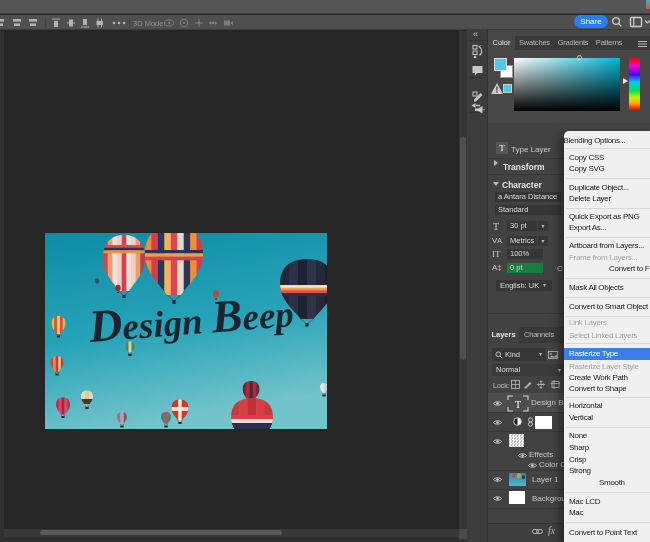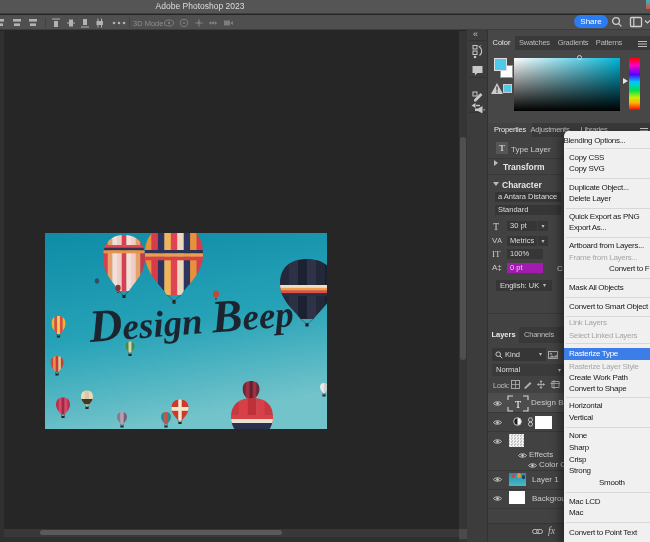--- a/index.html
+++ b/index.html
@@ -5,21 +5,20 @@
 * { margin:0; padding:0; box-sizing:border-box; }
 html,body { width:650px; height:542px; overflow:hidden; }
 body { font-family:"Liberation Sans",sans-serif; position:relative; background:#262626; }
 .a { position:absolute; }
 .t8 { font-size:8px; color:#cccccc; }
 </style>
 </head>
 <body>
 
 <div class="a" style="left:0;top:0;width:650px;height:14px;background:#555555;border-bottom:1px solid #3e3e3e;">
-  <div class="a" style="left:0;top:1px;width:400px;text-align:center;font-size:8.5px;color:#dcdcdc;">Adobe Photoshop 2023</div>
   <div class="a" style="left:646px;top:0;width:4px;height:9px;background:linear-gradient(180deg,#3fb3c6,#d94f3c);"></div>
 </div>
 
 <div class="a" style="left:0;top:15px;width:650px;height:15px;background:#4f4f4f;border-bottom:1px solid #3c3c3c;" id="optbar">
 
   <svg class="a" style="left:0;top:3px;" width="240" height="10" viewBox="0 0 240 10">
     <g stroke="#b2b2b2" stroke-width="1" fill="#b2b2b2">
       <g>
           <rect x="-4" y="1" width="8" height="2.6" fill="#b2b2b2" stroke="none"></rect>
           <rect x="-3" y="5.4" width="6" height="2.6" fill="#b2b2b2" stroke="none"></rect>
@@ -365,26 +364,20 @@
   <div class="a" style="left:15px;top:54px;width:9px;height:9px;background:#4ec9ea;border:1px solid #cccccc;"></div>
 
   <div class="a" style="left:26px;top:27.5px;width:106px;height:53px;background:linear-gradient(to bottom,rgba(0,0,0,0),#000000),linear-gradient(to right,#ffffff,#00b5d6);"></div>
   <div class="a" style="left:89px;top:25px;width:5px;height:5px;border:1px solid #d0d0d0;border-radius:50%;"></div>
 
   <div class="a" style="left:141px;top:28px;width:11px;height:52px;background:linear-gradient(to bottom,#ff0000,#ff00c0 14%,#5000ff 32%,#00c8ff 46%,#00e050 62%,#c8f000 76%,#ffb400 86%,#ff0000);"></div>
   <div class="a" style="left:135px;top:48px;width:0;height:0;border-top:3.5px solid transparent;border-bottom:3.5px solid transparent;border-left:5px solid #e6e6e6;"></div>
 </div>
 
 <div class="a" style="left:488px;top:123px;width:162px;height:203px;background:#424242;">
-  <div class="a" style="left:0;top:0;width:162px;height:14px;background:#393939;">
-    <div class="a" style="left:0;top:0;width:44px;height:14px;background:#424242;color:#e8e8e8;font-size:7.5px;letter-spacing:-0.2px;text-align:center;line-height:14px;">Properties</div>
-    <div class="a" style="left:42px;top:0;width:40px;font-size:7.5px;letter-spacing:-0.2px;color:#bbbbbb;text-align:center;line-height:14px;">Adjustments</div>
-    <div class="a" style="left:92px;top:0;width:28px;font-size:7.5px;letter-spacing:-0.2px;color:#bbbbbb;text-align:center;line-height:14px;">Libraries</div>
-    <div class="a" style="left:152px;top:5px;width:8px;height:1.4px;background:#c0c0c0;box-shadow:0 2.5px #c0c0c0, 0 5px #c0c0c0;"></div>
-  </div>
   <div class="a" style="left:8px;top:19px;width:12px;height:12px;background:#565656;color:#ffffff;font-size:9px;text-align:center;line-height:12px;font-family:'Liberation Serif',serif;">T</div>
   <div class="a t8" style="left:23px;top:22px;">Type Layer</div>
   <div class="a" style="left:0;top:35px;width:162px;border-top:1px solid #383838;"></div>
   <div class="a" style="left:6px;top:37px;width:0;height:0;border-left:4px solid #bbbbbb;border-top:3px solid transparent;border-bottom:3px solid transparent;"></div>
   <div class="a" style="left:15px;top:39px;font-size:8.5px;color:#e4e4e4;font-weight:bold;">Transform</div>
   <div class="a" style="left:0;top:51px;width:162px;border-top:1px solid #383838;"></div>
   <div class="a" style="left:5px;top:59px;width:0;height:0;border-top:4px solid #bbbbbb;border-left:3px solid transparent;border-right:3px solid transparent;"></div>
   <div class="a" style="left:14px;top:57px;font-size:8.5px;color:#e4e4e4;font-weight:bold;">Character</div>
   <div class="a" style="left:7px;top:69px;width:66px;height:10px;background:#363636;color:#dddddd;font-size:7.5px;line-height:10px;padding-left:3px;">a Antara Distance</div>
   <div class="a" style="left:7px;top:82px;width:66px;height:10px;background:#363636;color:#dddddd;font-size:7.5px;line-height:10px;padding-left:3px;">Standard</div>
@@ -394,21 +387,21 @@
   <div class="a" style="left:50px;top:98px;width:10px;height:10px;background:#363636;color:#bbbbbb;font-size:6px;text-align:center;line-height:10px;">▾</div>
 
   <div class="a" style="left:4px;top:113px;font-size:8px;color:#cccccc;">V<span style="font-size:7px;">A</span></div>
   <div class="a" style="left:19px;top:113px;width:30px;height:10px;background:#363636;color:#dddddd;font-size:7.5px;line-height:10px;padding-left:3px;">Metrics</div>
   <div class="a" style="left:50px;top:113px;width:10px;height:10px;background:#363636;color:#bbbbbb;font-size:6px;text-align:center;line-height:10px;">▾</div>
 
   <div class="a" style="left:4px;top:126px;font-size:9px;color:#cccccc;font-family:'Liberation Serif',serif;">IT</div>
   <div class="a" style="left:19px;top:126px;width:36px;height:10px;background:#363636;color:#dddddd;font-size:7.5px;line-height:10px;padding-left:3px;">100%</div>
 
   <div class="a" style="left:4px;top:140px;font-size:8px;color:#cccccc;">A‡</div>
-  <div class="a" style="left:19px;top:140px;width:36px;height:10px;background:#a21caf;color:#dddddd;font-size:7.5px;line-height:10px;padding-left:3px;">0 pt</div>
+  <div class="a" style="left:19px;top:140px;width:36px;height:10px;background:#15803d;color:#dddddd;font-size:7.5px;line-height:10px;padding-left:3px;">0 pt</div>
   <div class="a" style="left:69px;top:141px;font-size:8px;color:#cccccc;">C</div>
   <div class="a" style="left:0;top:190px;width:162px;border-top:1px solid #383838;"></div>
 
   <div class="a" style="left:8px;top:157px;width:56px;height:11px;background:#363636;color:#dddddd;font-size:7.5px;line-height:11px;padding-left:4px;">English: UK</div>
   <div class="a" style="left:55px;top:158px;font-size:6px;color:#bbbbbb;">▾</div>
 </div>
 
 <div class="a" style="left:488px;top:326px;width:162px;height:216px;background:#424242;">
   <div class="a" style="left:0;top:1px;width:162px;height:16px;background:#393939;">
     <div class="a" style="left:0;top:0;width:31px;height:16px;background:#424242;color:#e8e8e8;font-size:7.5px;font-weight:bold;text-align:center;line-height:16px;">Layers</div>

